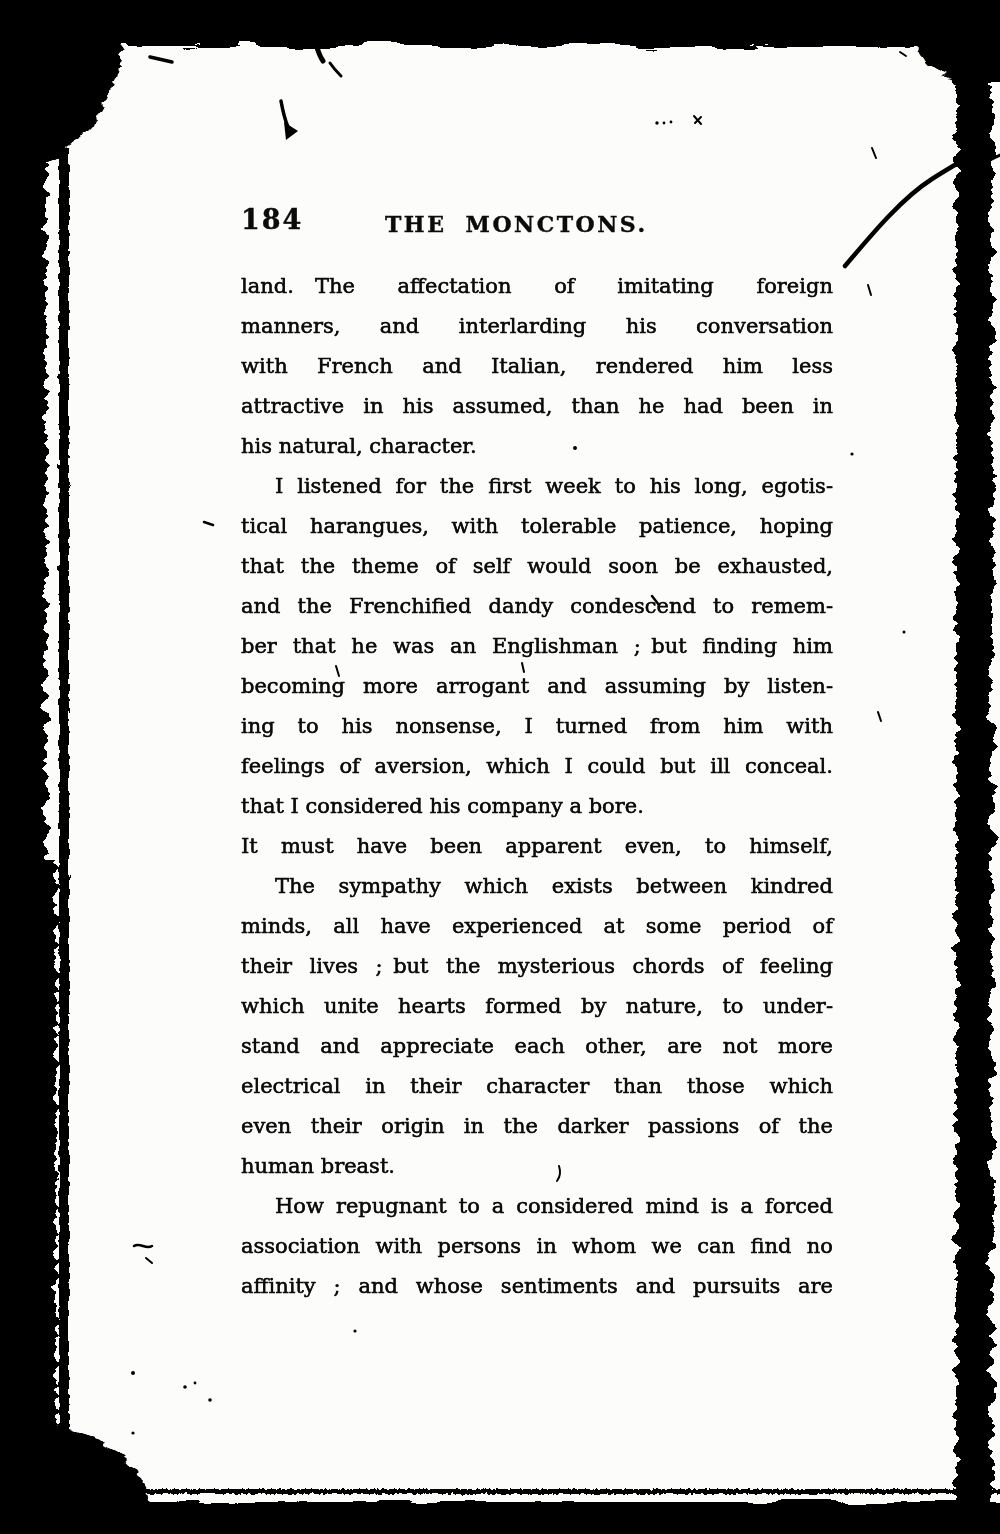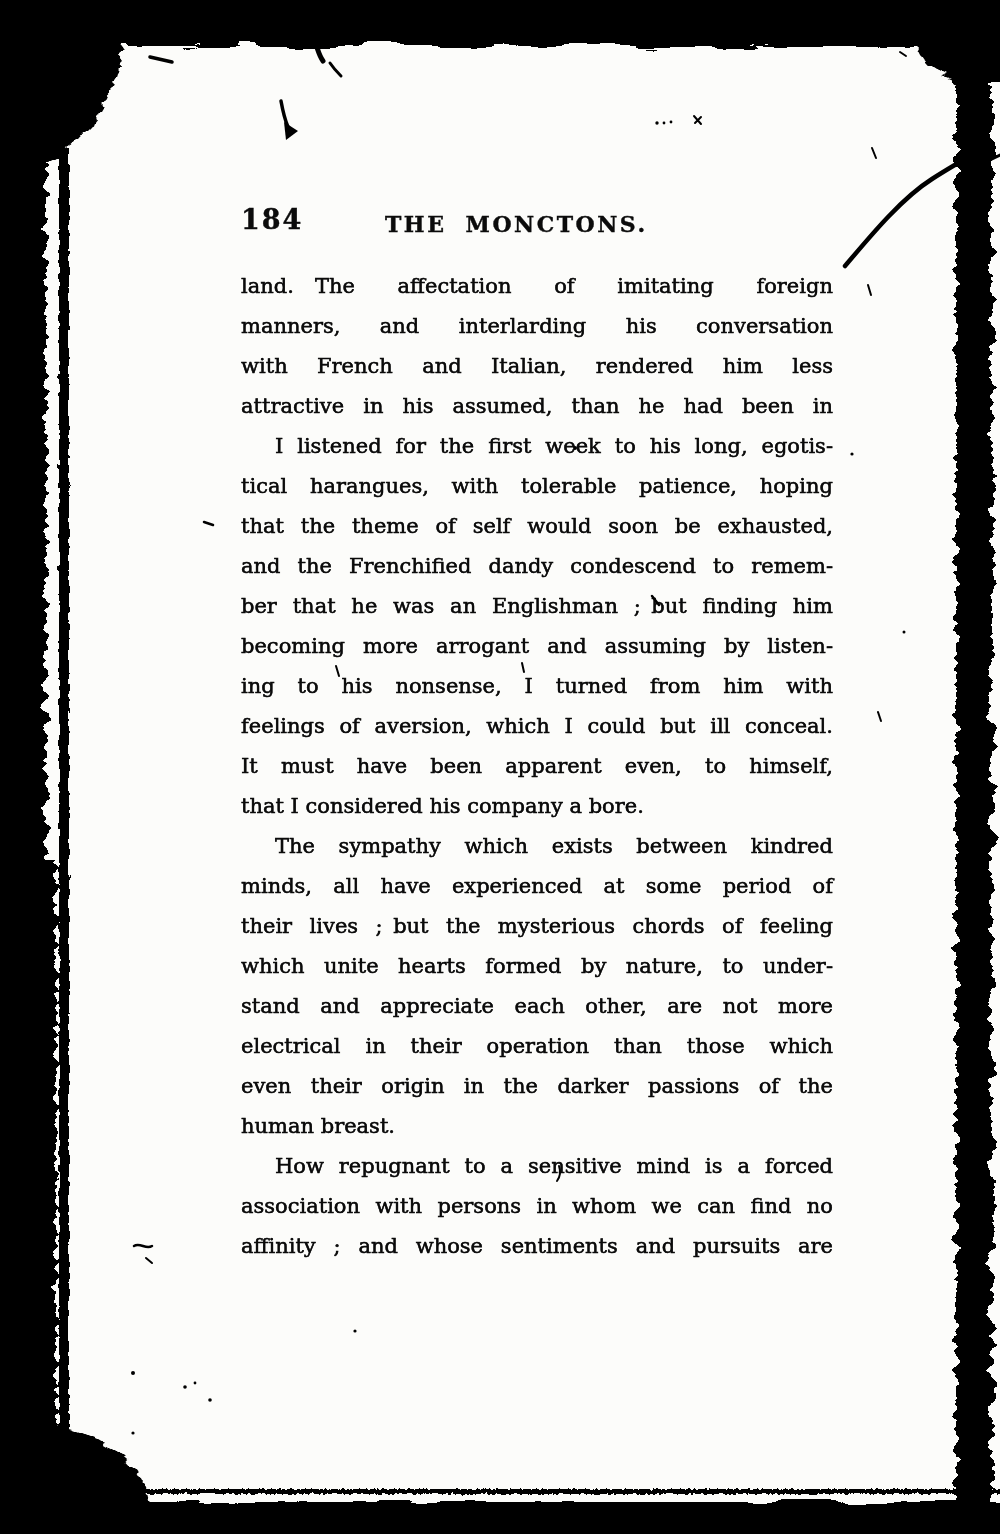--- a/index.html
+++ b/index.html
@@ -80,45 +80,46 @@
     <div class="page-number">184</div>
     <div class="running-title">THE MONCTONS.</div>
   </div>
 
   <div class="text-block">
     <div>
       <div class="line">land. The affectation of imitating foreign</div>
       <div class="line">manners, and interlarding his conversation</div>
       <div class="line">with French and Italian, rendered him less</div>
       <div class="line">attractive in his assumed, than he had been in</div>
+      <div class="line last">his natural, character.</div>
     </div>
     <div>
       <div class="line indent">I listened for the first week to his long, egotis-</div>
       <div class="line">tical harangues, with tolerable patience, hoping</div>
       <div class="line">that the theme of self would soon be exhausted,</div>
       <div class="line">and the Frenchified dandy condescend to remem-</div>
       <div class="line">ber that he was an Englishman ; but finding him</div>
       <div class="line">becoming more arrogant and assuming by listen-</div>
       <div class="line">ing to his nonsense, I turned from him with</div>
       <div class="line">feelings of aversion, which I could but ill conceal.</div>
+      <div class="line last">that I considered his company a bore.</div>
       <div class="line">It must have been apparent even, to himself,</div>
-      <div class="line last">that I considered his company a bore.</div>
     </div>
     <div>
       <div class="line indent">The sympathy which exists between kindred</div>
       <div class="line">minds, all have experienced at some period of</div>
       <div class="line">their lives ; but the mysterious chords of feeling</div>
       <div class="line">which unite hearts formed by nature, to under-</div>
       <div class="line">stand and appreciate each other, are not more</div>
-      <div class="line">electrical in their operation than those which</div>
+      <div class="line">electrical in their character than those which</div>
       <div class="line">even their origin in the darker passions of the</div>
       <div class="line last">human breast.</div>
     </div>
     <div>
-      <div class="line indent">How repugnant to a sensitive mind is a forced</div>
+      <div class="line indent">How repugnant to a considered mind is a forced</div>
       <div class="line">association with persons in whom we can find no</div>
       <div class="line">affinity ; and whose sentiments and pursuits are</div>
     </div>
   </div>
 
   <div class="edge rough edge-top"></div>
   <div class="edge rough corner-tl"></div>
   <div class="edge rough corner-tr"></div>
   <div class="edge rough edge-left"></div>
   <div class="edge rough edge-left2"></div>

